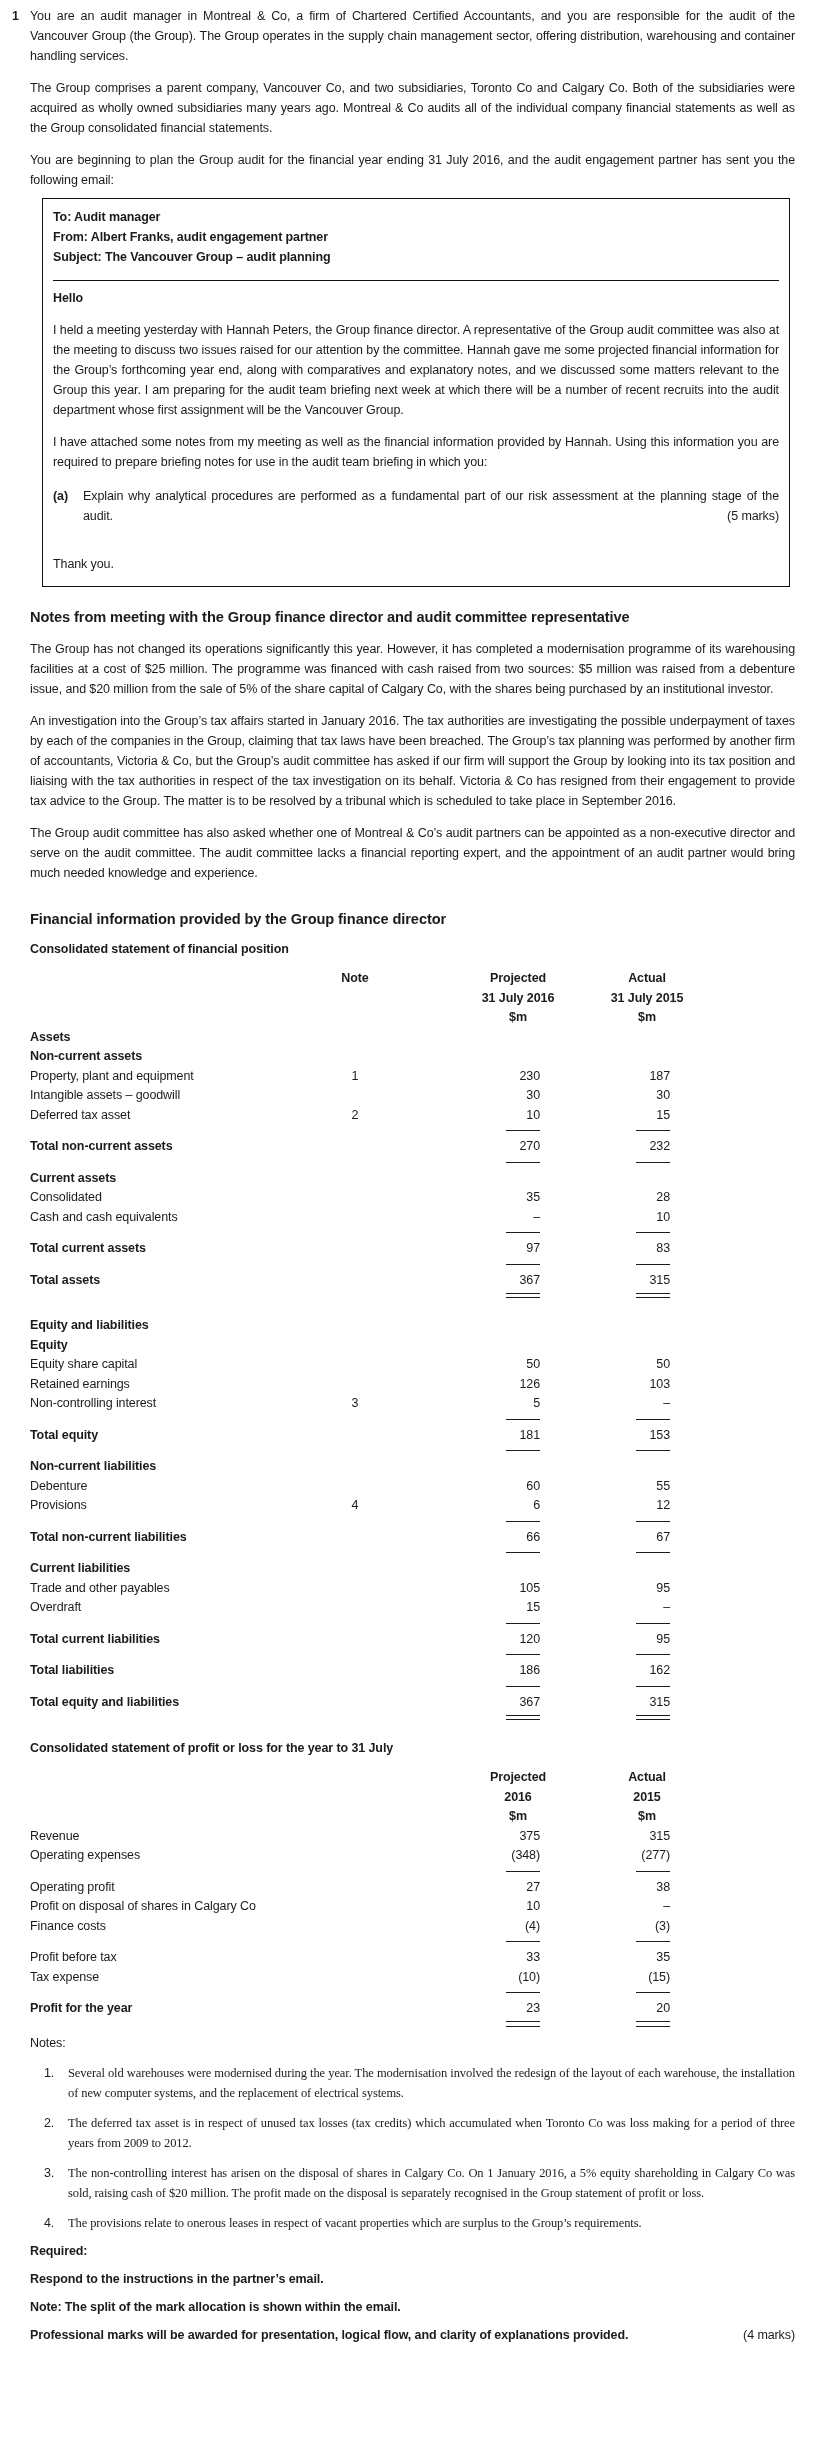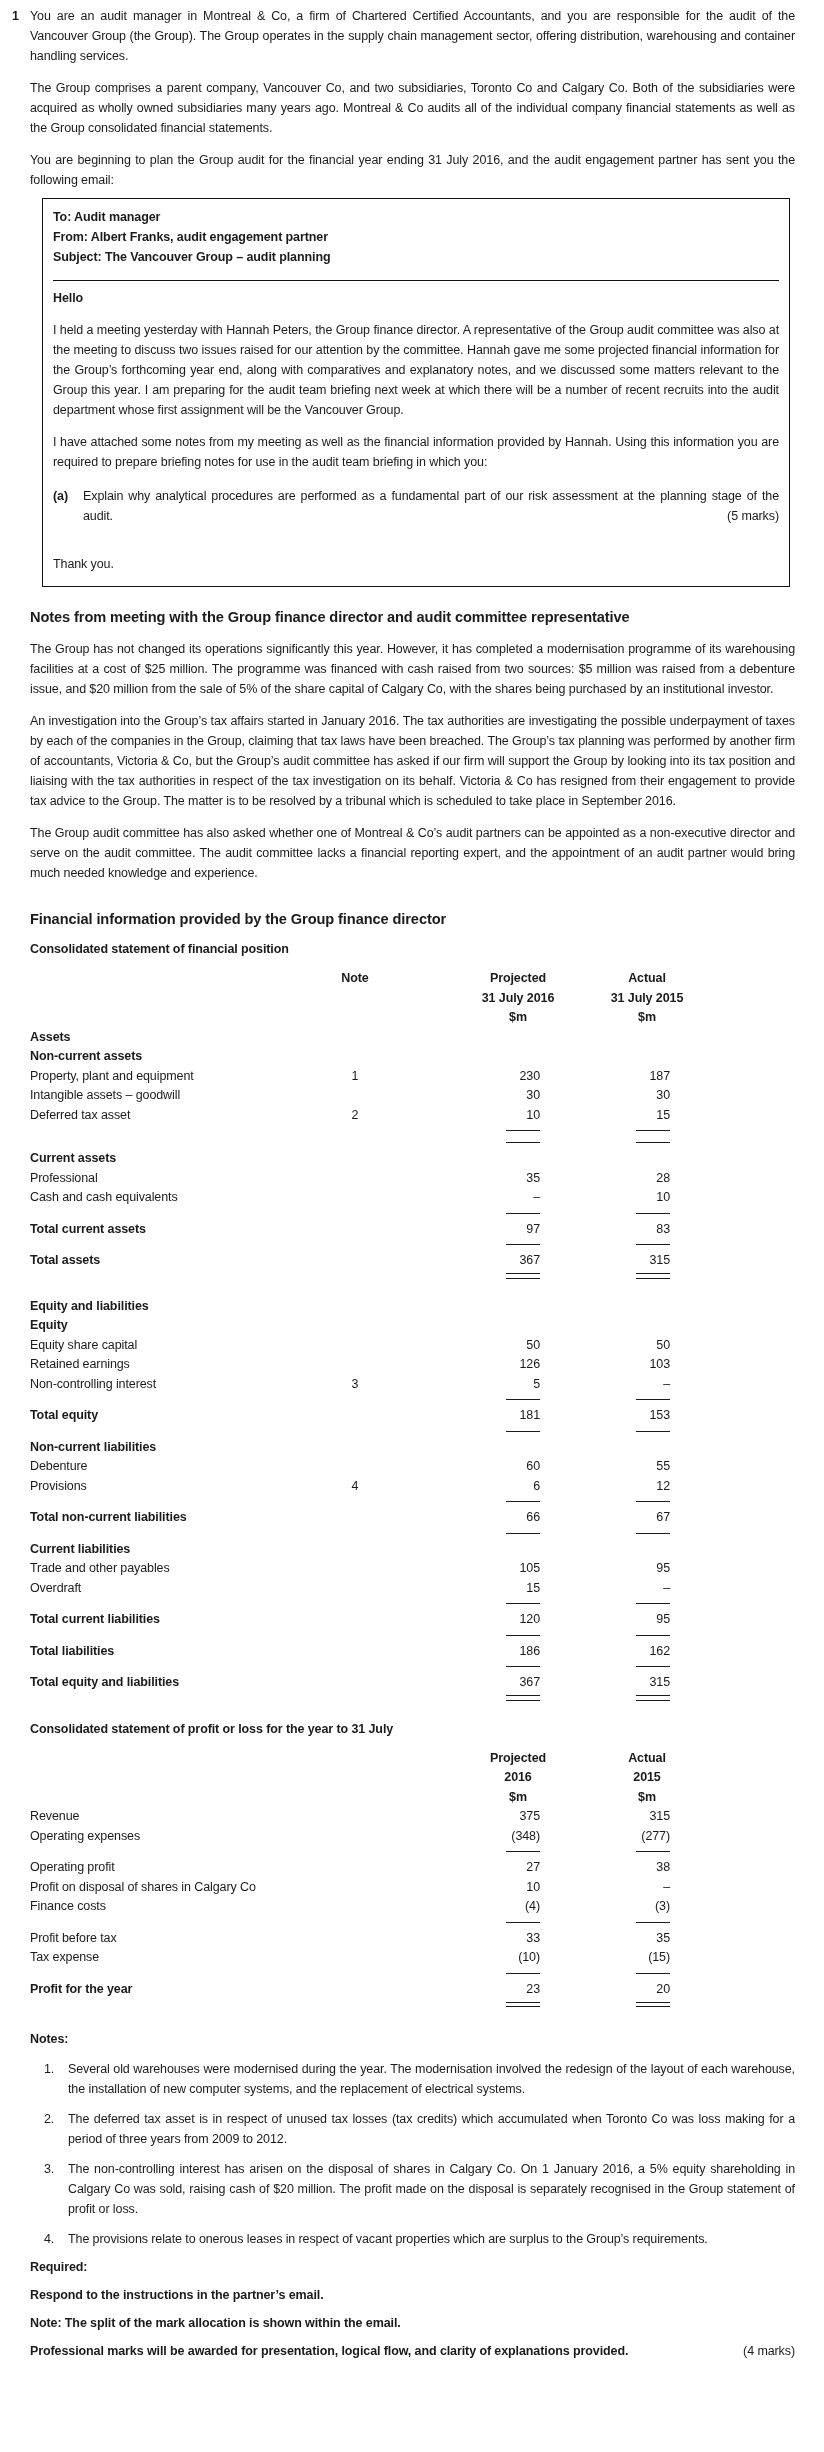--- a/index.html
+++ b/index.html
@@ -47,24 +47,24 @@
   .c-note{text-align:center;}
   .c-v16,.c-v15{text-align:right;}
   .fs-row.rule,.fs-row.rule2{height:12px;line-height:10px;}
   .fs-row.rule2{height:14px;}
   .fs-row.gap{height:12px;}
   .ln{display:none;width:34px;border-top:1.4px solid #1b1b1b;vertical-align:middle;}
   .fs-row.rule .ln{display:inline-block;}
   .fs-row.rule2 .ln{display:inline-block;height:3.5px;border-bottom:1.4px solid #1b1b1b;}
 
   
-  .notes-heading{margin-top:16px;font-weight:bold;}
+  .notes-heading{font-weight:normal;}
   .note-item{display:flex;margin-top:10px;}
   .note-num{flex:none;width:24px;margin-left:14px;}
-  .note-text{flex:1;text-align:justify;}
+  .note-text{flex:1;text-align:justify;font-family:Liberation Serif, serif;}
 
   
   .req-heading{margin-top:20px;}
   .req-line{margin-top:8px;font-weight:bold;}
   .prof-line{display:flex;justify-content:space-between;align-items:baseline;margin-top:8px;}
 </style>
 </head>
 <body>
 
 <div class="page">
@@ -148,37 +148,43 @@
           <span class="c-v15"><span class="val">15</span></span>
         </div>
 
         <div class="fs-row rule">
           <span class="c-label"></span>
           <span class="c-note"></span>
           <span class="c-v16"><span class="val"></span><span class="ln"></span></span>
           <span class="c-v15"><span class="val"></span><span class="ln"></span></span>
         </div>
 
+        <div class="fs-row t">
+          <span class="c-label">Total non-current assets</span>
+          <span class="c-note"></span>
+          <span class="c-v16"><span class="val">270</span></span>
+          <span class="c-v15"><span class="val">232</span></span>
+        </div>
 
         <div class="fs-row rule">
           <span class="c-label"></span>
           <span class="c-note"></span>
           <span class="c-v16"><span class="val"></span><span class="ln"></span></span>
           <span class="c-v15"><span class="val"></span><span class="ln"></span></span>
         </div>
 
         <div class="fs-row h">
           <span class="c-label">Current assets</span>
           <span class="c-note"></span>
           <span class="c-v16"><span class="val"></span></span>
           <span class="c-v15"><span class="val"></span></span>
         </div>
 
         <div class="fs-row r">
-          <span class="c-label">Professional</span>
+          <span class="c-label">Consolidated</span>
           <span class="c-note"></span>
           <span class="c-v16"><span class="val">35</span></span>
           <span class="c-v15"><span class="val">28</span></span>
         </div>
 
 
         <div class="fs-row r">
           <span class="c-label">Cash and cash equivalents</span>
           <span class="c-note"></span>
           <span class="c-v16"><span class="val">–</span></span>

